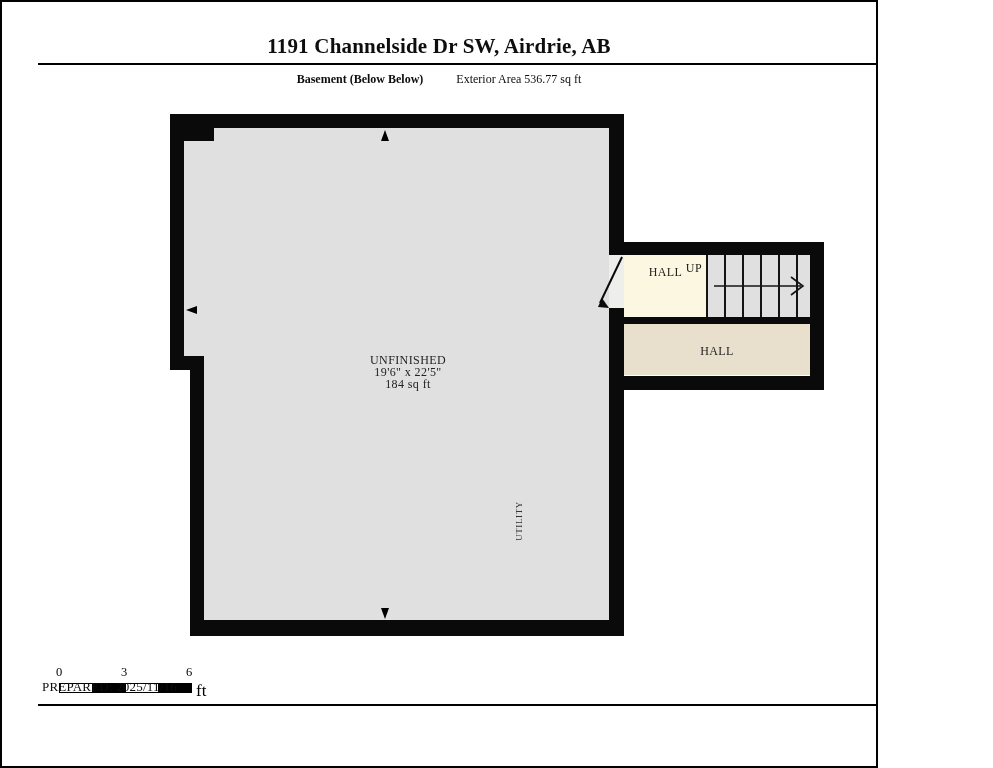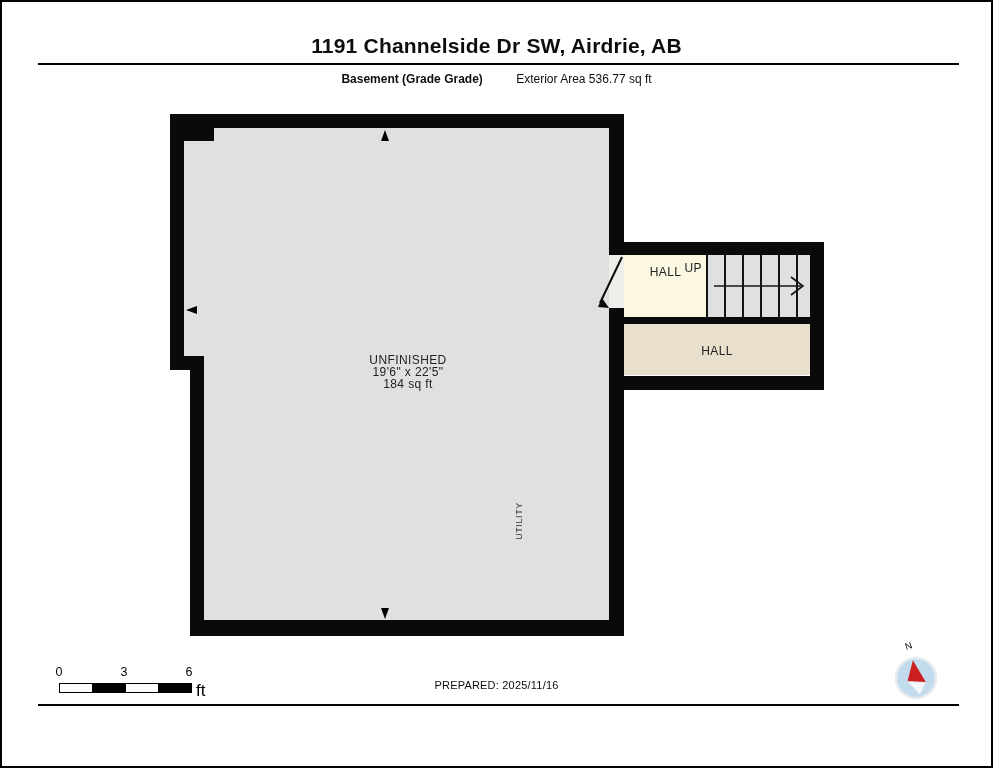--- a/index.html
+++ b/index.html
@@ -1,18 +1,18 @@
 <!DOCTYPE html>
 <html><head>
 <meta charset="utf-8">
 <style>
   html,body{margin:0;padding:0;background:#fff;}
   .page{
-    position:relative;width:993px;height:768px;background:#ffffff;
-    font-family:Liberation Sans, sans-serif;color:#111;
+    position:relative;width:878px;height:768px;background:#ffffff;
+    font-family:Liberation Serif, serif;color:#111;
     box-sizing:border-box;border:2px solid #000;overflow:hidden;
   }
   .page-title{
     position:absolute;left:0;top:32px;width:100%;text-align:center;
     font-size:21px;font-weight:bold;letter-spacing:0.2px;color:#0d0d0d;
   }
   .rule{position:absolute;left:36px;width:921px;height:2px;background:#000;}
   .subtitle{
     position:absolute;left:0;top:70px;width:100%;text-align:center;font-size:12px;color:#0d0d0d;
   }
@@ -43,41 +43,41 @@
   .scale-num{position:absolute;top:663px;width:30px;text-align:center;font-size:12.5px;color:#000;}
   .scale-bar{
     position:absolute;left:57px;top:681px;width:131px;height:8px;
     border:1px solid #000;display:flex;box-sizing:content-box;
   }
   .scale-seg{flex:1;}
   .scale-seg + .scale-seg{border-left:1px solid #000;}
   .seg-w{background:#fff;} .seg-b{background:#000;}
   .scale-unit{position:absolute;left:194px;top:679px;font-size:17px;color:#000;}
   .prepared{
-    position:absolute;left:0;top:677px;width:100%;text-align:center;
-    font-size:11px;color:#0d0d0d;letter-spacing:0.2px;
+    position:absolute;left:0;top:677px;width:100%;
+    font-size:13px;color:#0d0d0d;letter-spacing:0.2px;padding-left:40px;
   }
   .compass{position:absolute;left:886px;top:638px;width:58px;height:64px;}
   .compass-n{
     position:absolute;left:17px;top:0px;font-size:9.5px;color:#000;
     transform:rotate(-18deg);
   }
   .disclaimer{
     position:absolute;left:36px;top:709px;width:930px;font-size:10px;color:#0d0d0d;
   }
 </style>
 </head>
 <body>
 
 <div class="page">
 
   <div class="page-title">1191 Channelside Dr SW, Airdrie, AB</div>
   <div class="rule" style="top:61px;"></div>
   <div class="subtitle">
-    <span class="floor">Basement (Grade Grade)</span>
+    <span class="floor">Basement (Below Below)</span>
     <span class="area">Exterior Area 536.77 sq ft</span>
   </div>
 
   <div class="fill fill-gray" style="left:182px;top:126px;width:425px;height:230px;"></div>
   <div class="fill fill-gray" style="left:202px;top:354px;width:405px;height:264px;"></div>
   <div class="fill fill-opening" style="left:607px;top:253px;width:15px;height:53px;"></div>
   <div class="fill fill-cream" style="left:622px;top:253px;width:83px;height:62px;"></div>
   <div class="fill fill-gray" style="left:705px;top:253px;width:103px;height:62px;"></div>
   <div class="fill fill-beige" style="left:622px;top:322px;width:186px;height:51px;"></div>
 

